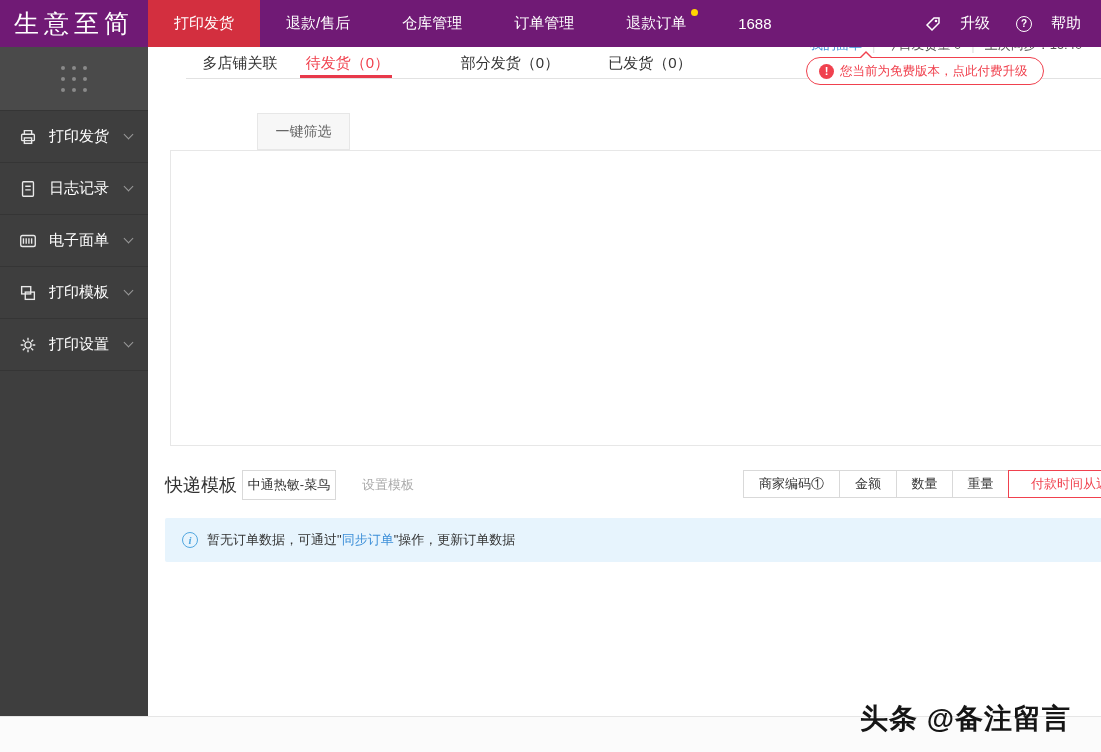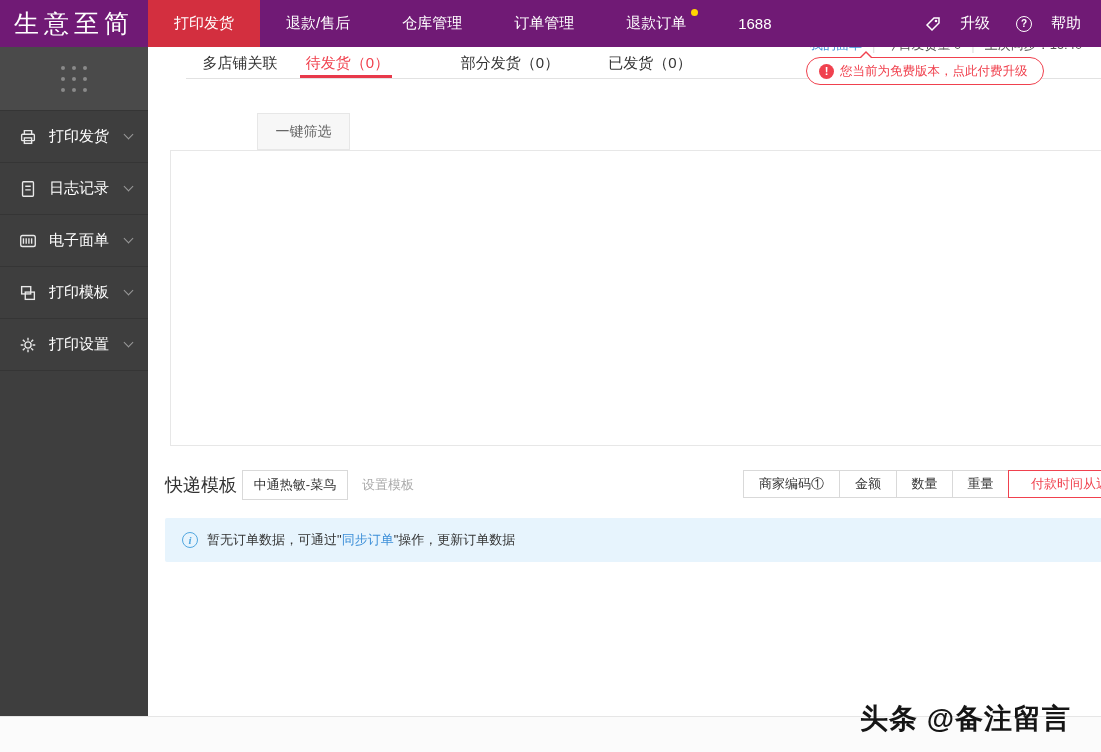--- a/index.html
+++ b/index.html
@@ -88,21 +88,21 @@
   .datewrap input::placeholder { color:#bfbfbf; }
   .datewrap svg { position:absolute; right:7px; top:7px; }
   .flagbtn { position:absolute; width:30px; height:28px; border:1px solid #d9d9d9; background:#fff;
              display:flex; align-items:center; justify-content:center; cursor:pointer; font-size:15px; line-height:1; }
   .query-btn { position:absolute; left:188px; top:380px; width:66px; height:28px; background:#fef0f0;
                border:1px solid #fbc4c4; color:#f0414e; font-size:13px; text-align:center; line-height:26px;
                border-radius:2px; cursor:pointer; }
 
   
   .tmpl-label { position:absolute; left:165px; top:470px; font-size:18px; color:#333; line-height:30px; }
-  .tmpl-btn { position:absolute; left:242px; top:470px; width:106px; height:30px; border:1px solid #d9d9d9;
+  .tmpl-btn { position:absolute; left:242px; top:470px; width:94px; height:30px; border:1px solid #d9d9d9;
               background:#fff; font-size:13px; color:#333; text-align:center; line-height:28px; cursor:pointer; }
   .tmpl-set { position:absolute; left:362px; top:470px; font-size:13px; color:#aaa; line-height:30px; cursor:pointer; }
   .sortgroup { position:absolute; left:727px; top:470px; display:flex; height:28px; }
   .sort-seg { border:1px solid #d9d9d9; background:#fff; font-size:13px; color:#333; line-height:26px;
               text-align:center; margin-left:-1px; padding:0 14px; white-space:nowrap; cursor:pointer; }
   .sort-seg:first-child { margin-left:16px; }
   .sort-seg.sel-sort { border-color:#f0414e; color:#f0414e; position:relative; z-index:1; }
 
   
   .infobar { position:absolute; left:165px; top:518px; width:946px; height:44px; background:#e7f4fd;

